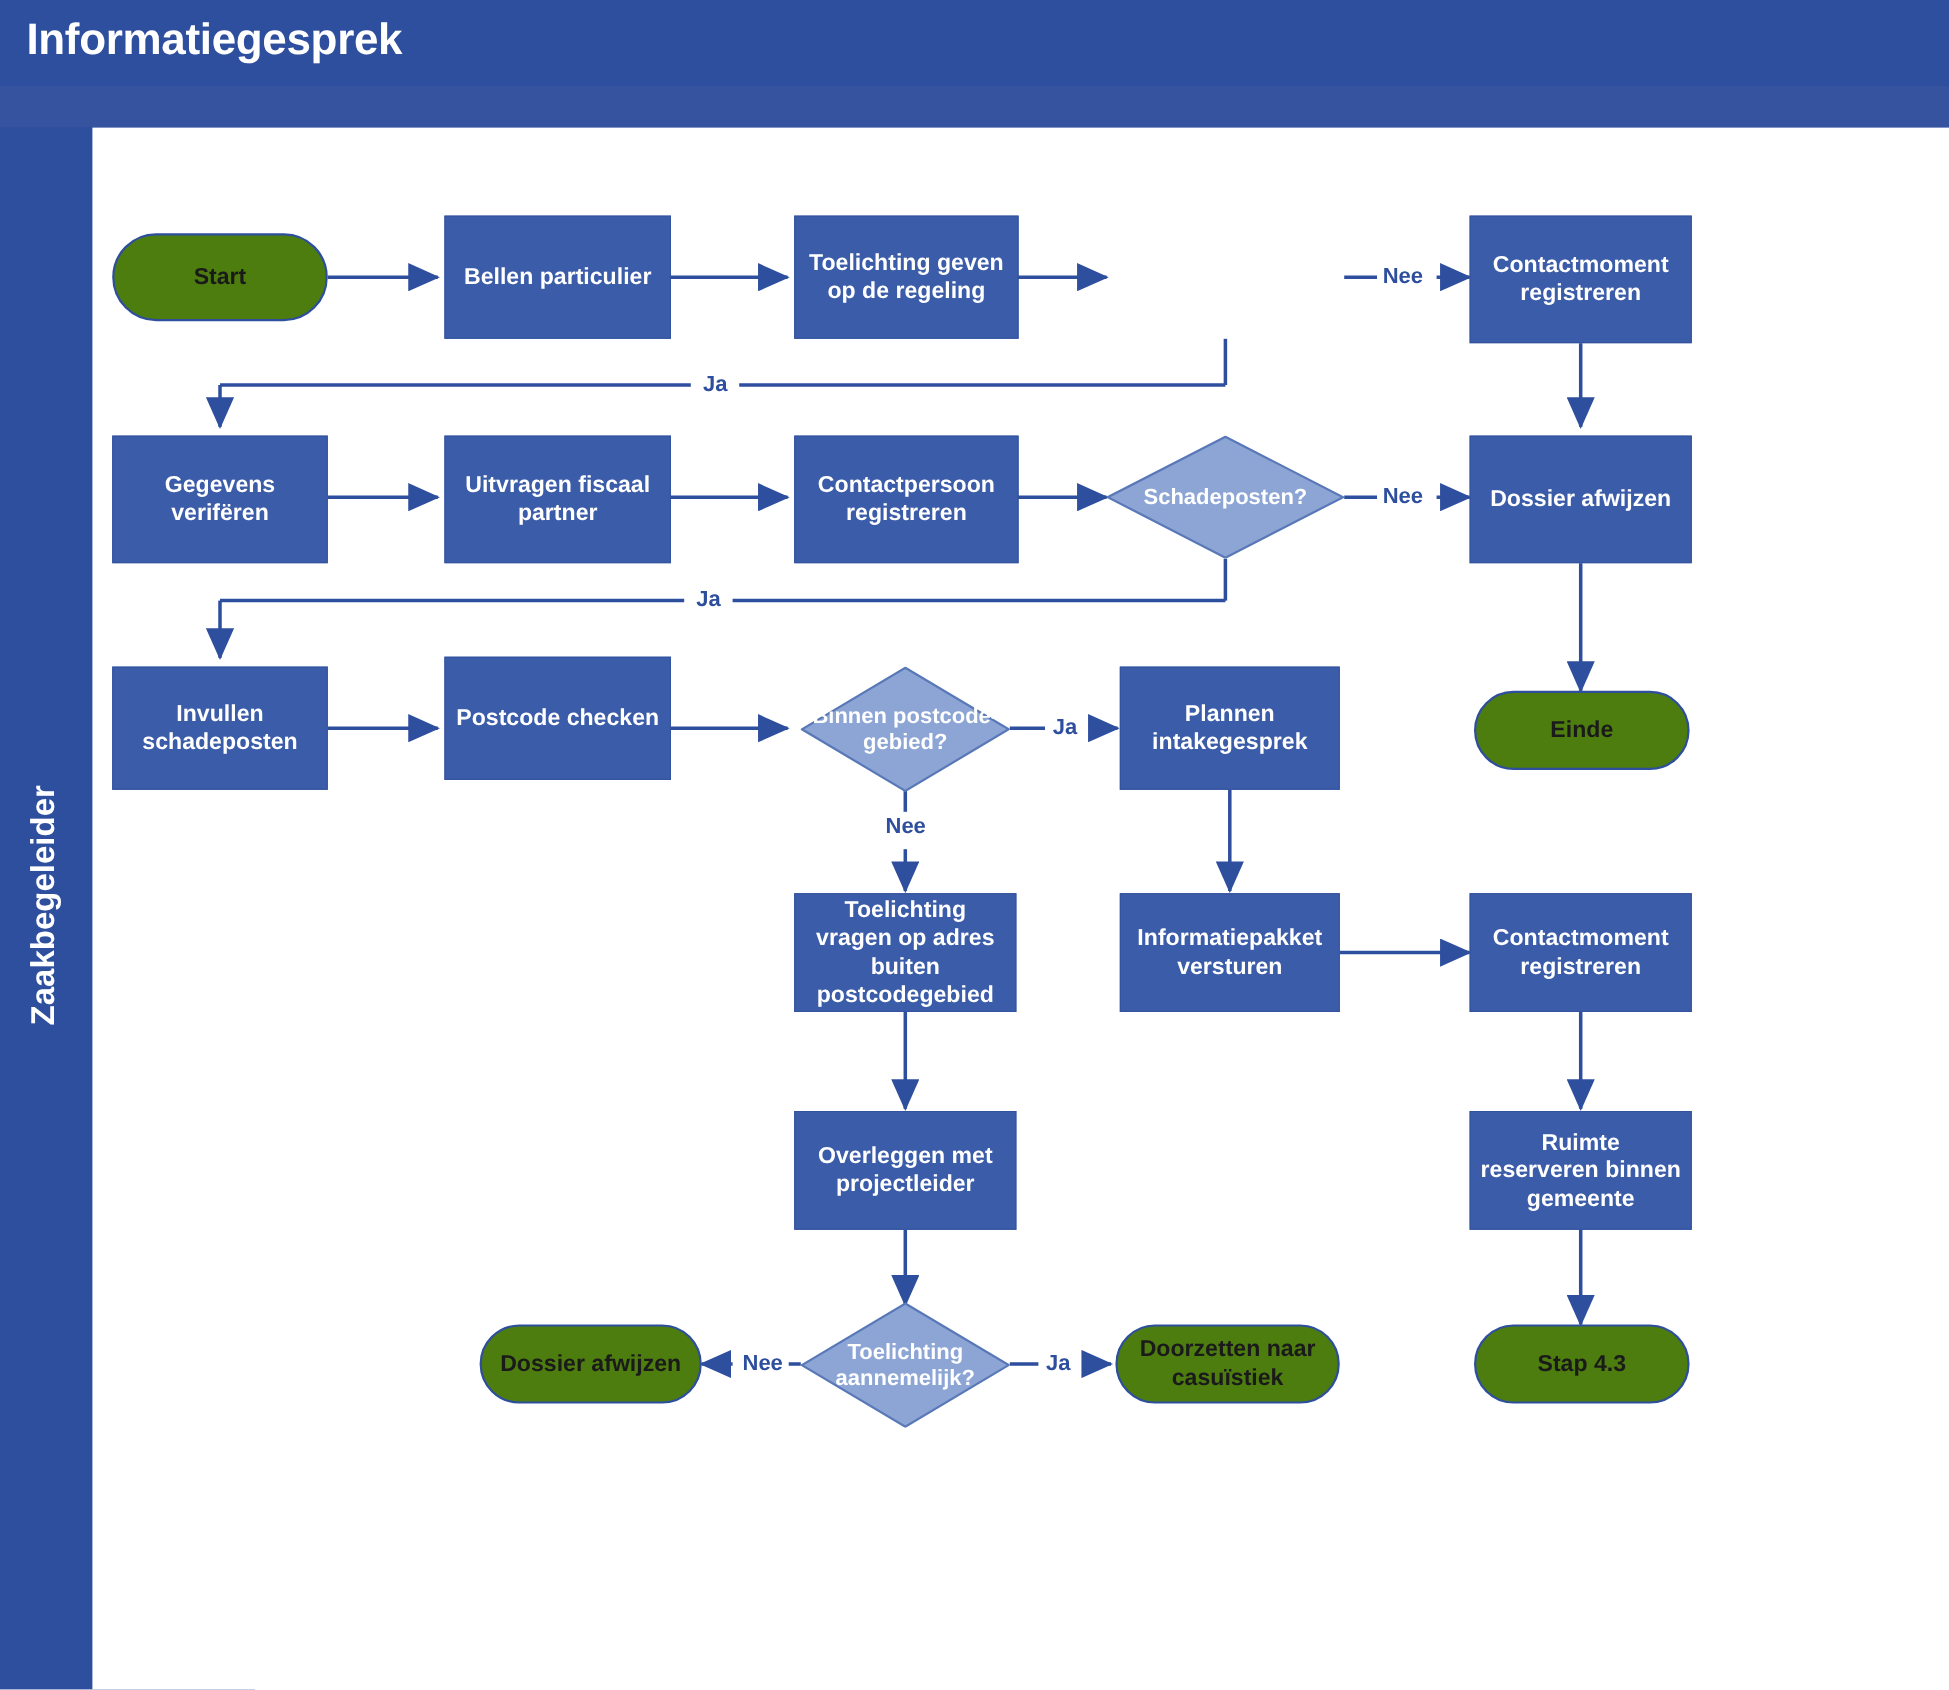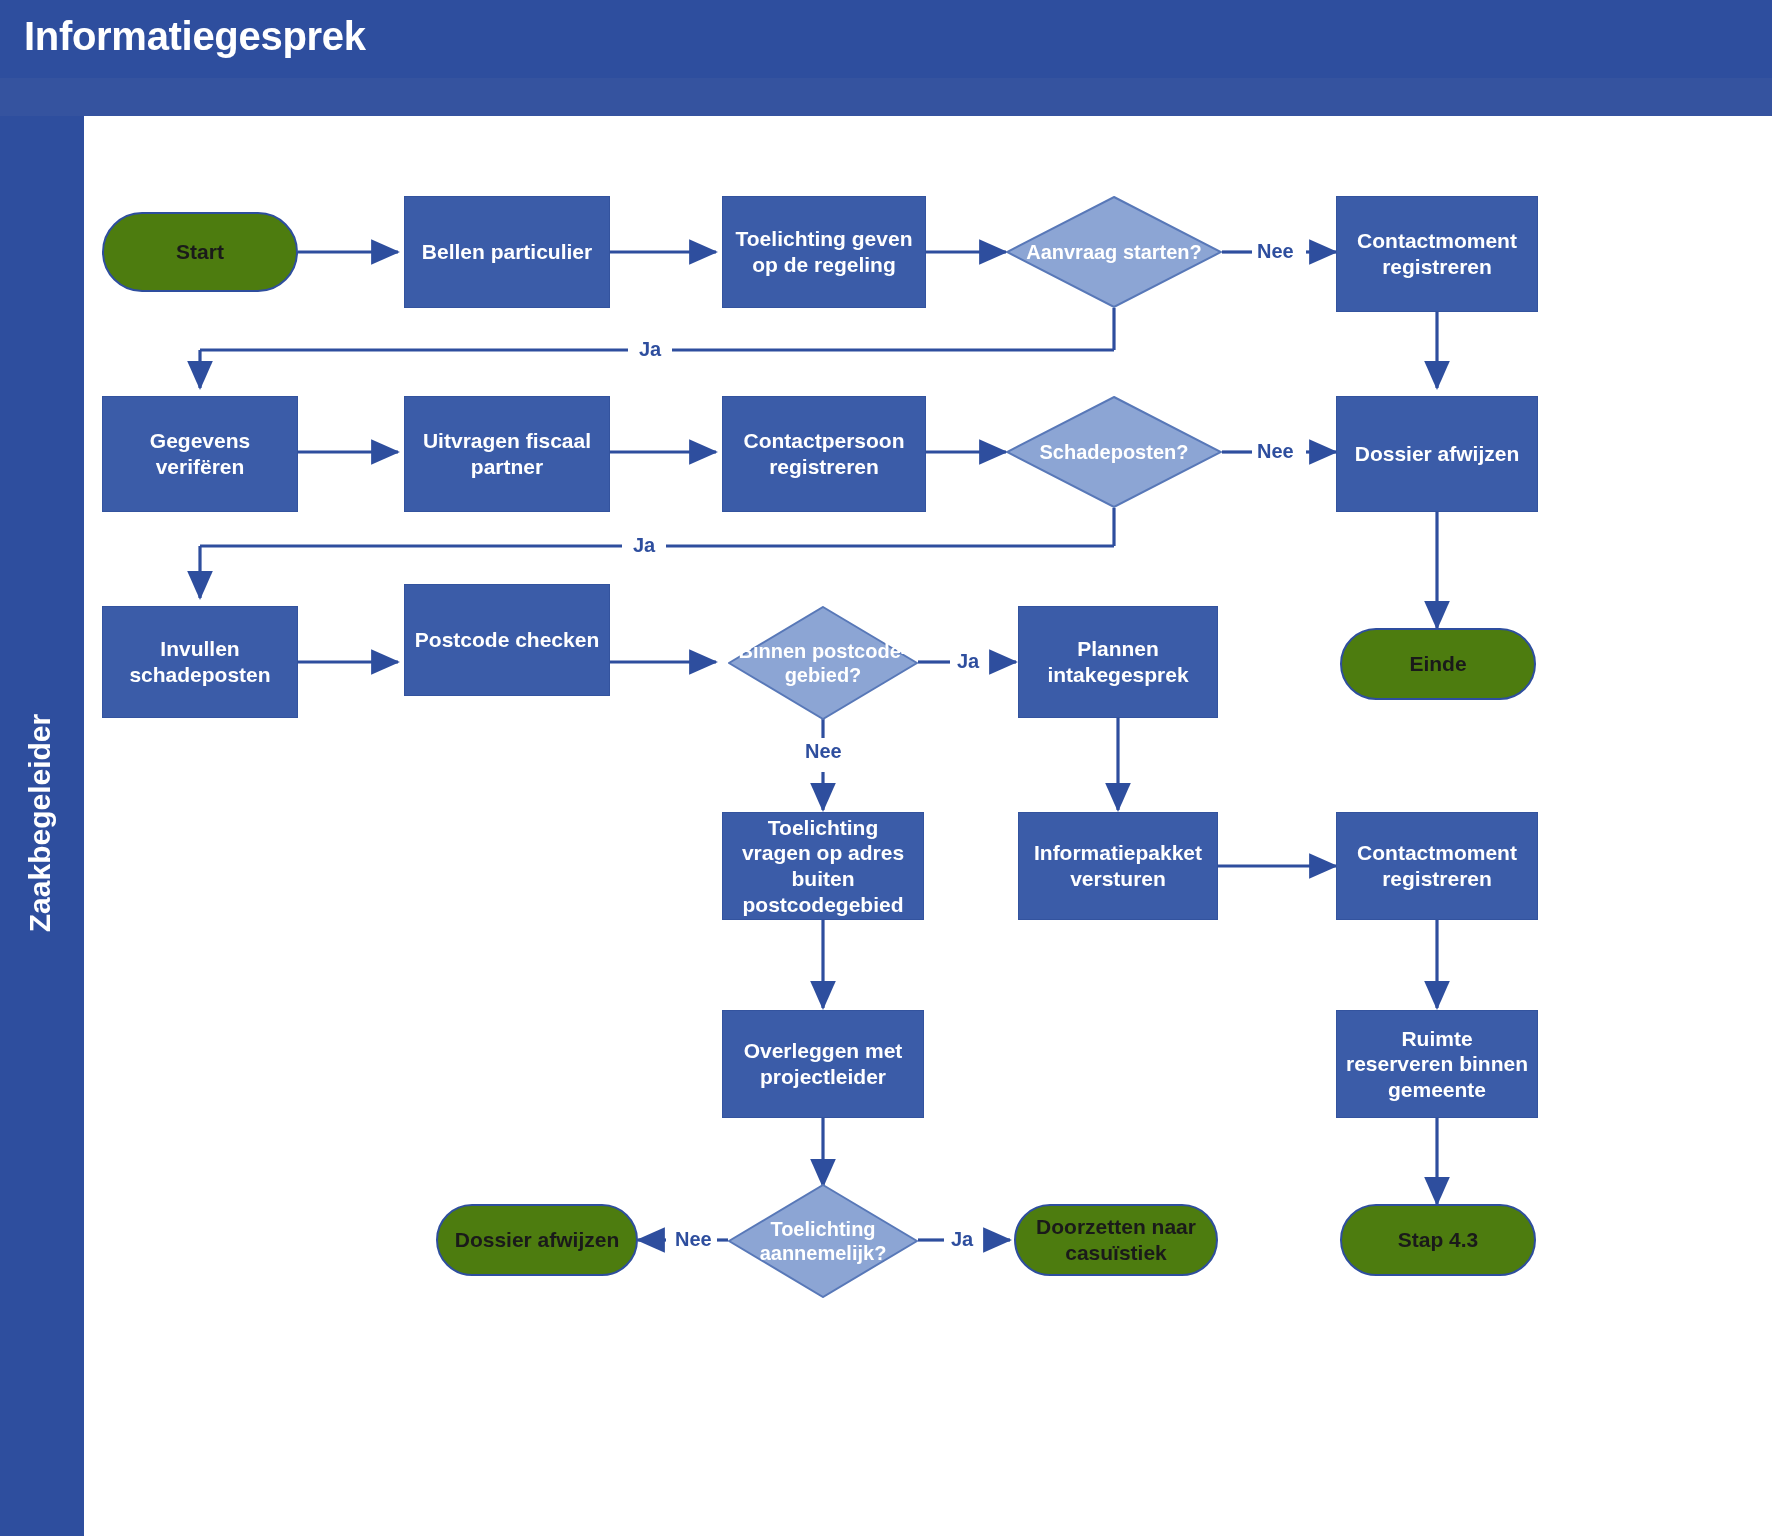--- a/index.html
+++ b/index.html
@@ -237,26 +237,20 @@
   <div class="edge-label" style="left:800px; top:740px;">Nee</div>
   <div class="edge-label" style="left:670px; top:1228px;">Nee</div>
   <div class="edge-label" style="left:946px; top:1228px;">Ja</div>
 
   <div class="node terminator" style="left:102px; top:212px; width:196px; height:80px;">Start</div>
 
   <div class="node process" style="left:404px; top:196px; width:206px; height:112px;">Bellen particulier</div>
 
   <div class="node process" style="left:722px; top:196px; width:204px; height:112px;">Toelichting geven op de regeling</div>
 
-  <div class="decision-wrap" style="left:1006px; top:196px; width:216px; height:112px;">
-    <svg width="216" height="112" viewBox="0 0 216 112">
-      <polygon points="108,1 215,56 108,111 1,56" fill="#8CA5D4" stroke="#5878B8" stroke-width="2"></polygon>
-    </svg>
-    <div class="decision-text">Aanvraag starten?</div>
-  </div>
 
   <div class="node process" style="left:1336px; top:196px; width:202px; height:116px;">Contactmoment registreren</div>
 
   <div class="node process" style="left:102px; top:396px; width:196px; height:116px;">Gegevens verifëren</div>
 
   <div class="node process" style="left:404px; top:396px; width:206px; height:116px;">Uitvragen fiscaal partner</div>
 
   <div class="node process" style="left:722px; top:396px; width:204px; height:116px;">Contactpersoon registreren</div>
 
   <div class="decision-wrap" style="left:1006px; top:396px; width:216px; height:112px;">
@@ -265,21 +259,21 @@
     </svg>
     <div class="decision-text">Schadeposten?</div>
   </div>
 
   <div class="node process" style="left:1336px; top:396px; width:202px; height:116px;">Dossier afwijzen</div>
 
   <div class="node terminator" style="left:1340px; top:628px; width:196px; height:72px;">Einde</div>
 
   <div class="node process" style="left:102px; top:606px; width:196px; height:112px;">Invullen schadeposten</div>
 
-  <div class="node process" style="left:404px; top:584px; width:206px; height:112px;">Postcode checken</div>
+  <div class="node process" style="left:404px; top:597px; width:206px; height:112px;">Postcode checken</div>
 
   <div class="decision-wrap" style="left:728px; top:606px; width:190px; height:114px;">
     <svg width="190" height="114" viewBox="0 0 190 114">
       <polygon points="95,1 189,57 95,113 1,57" fill="#8CA5D4" stroke="#5878B8" stroke-width="2"></polygon>
     </svg>
     <div class="decision-text">Binnen postcode-gebied?</div>
   </div>
 
   <div class="node process" style="left:1018px; top:606px; width:200px; height:112px;">Plannen intakegesprek</div>
 

